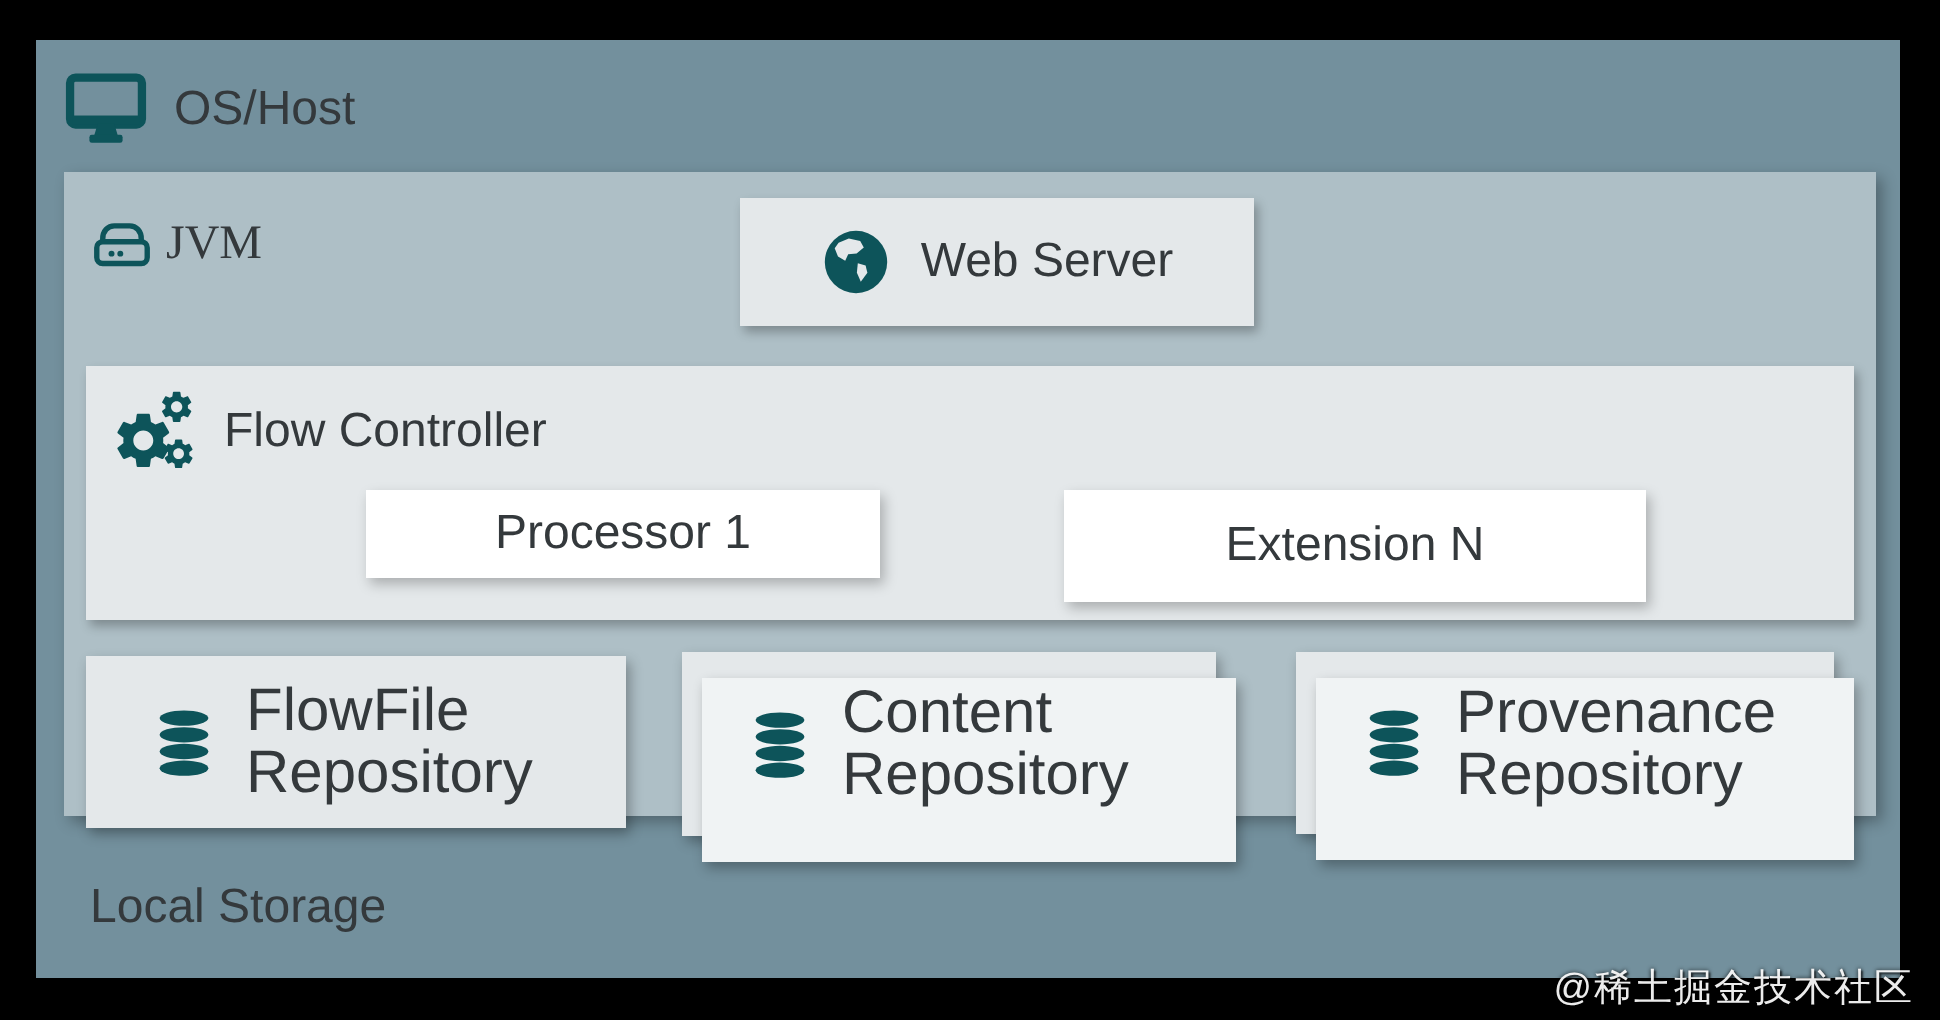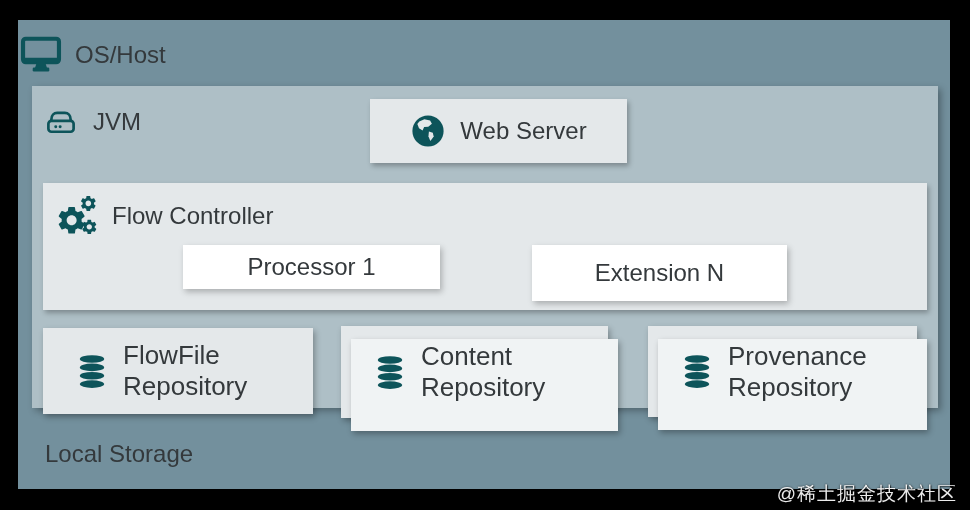--- a/index.html
+++ b/index.html
@@ -11,48 +11,48 @@
   html,body{background:var(--canvas);}
   body{
     width:970px; height:510px; position:relative; overflow:hidden;
     font-family:"Liberation Sans","DejaVu Sans",sans-serif; color:var(--text);
   }
   .abs{position:absolute;}
   .hrow{display:flex; align-items:center;}
   .label{font-size:24px; color:var(--text); white-space:nowrap;}
 
   .os-host{left:18px; top:20px; width:932px; height:469px; background:var(--os-host-bg);}
-  .os-header{left:2px; top:16px; gap:13px;}
+  .os-header{left:14px; top:16px; gap:13px;}
 
   .jvm{left:14px; top:66px; width:906px; height:322px; background:var(--jvm-bg);
        box-shadow:3px 3px 7px rgba(0,0,0,0.30);}
-  .jvm-header{left:12px; top:20px; gap:15px;}
+  .jvm-header{left:12px; top:20px; gap:5px;font-family:Liberation Serif, serif;}
 
   .web-server{left:338px; top:13px; width:257px; height:64px; background:var(--panel-bg);
        box-shadow:2px 3px 5px rgba(0,0,0,0.28); display:flex; align-items:center;
        justify-content:center; gap:14px;}
 
   .flow-controller{left:11px; top:97px; width:884px; height:127px; background:var(--panel-bg);
        box-shadow:2px 3px 5px rgba(0,0,0,0.28);}
   .fc-header{left:11px; top:11px; gap:12px;text-align:right;}
 
   .card{background:var(--card-bg); box-shadow:2px 3px 6px rgba(0,0,0,0.25);
        display:flex; align-items:center; justify-content:center;}
   .processor{left:140px; top:62px; width:257px; height:44px;}
-  .extension{left:489px; top:62px; width:255px; height:56px;}
+  .extension{left:489px; top:62px; width:291px; height:56px;}
 
   .repo{background:var(--panel-bg); box-shadow:2px 3px 6px rgba(0,0,0,0.30);
        display:flex; align-items:center; gap:14px; padding-left:32px; z-index:1;}
   .repo.stacked::after{
        content:""; position:absolute; left:10px; top:13px; width:100%; height:100%;
        background:var(--stack-bg); box-shadow:2px 3px 6px rgba(0,0,0,0.30); z-index:-1;}
   .repo-flowfile{left:11px; top:242px; width:270px; height:86px;}
   .repo-content{left:309px; top:240px; width:267px; height:92px;}
   .repo-provenance{left:616px; top:240px; width:269px; height:91px;}
-  .repo-text{font-size:26px; line-height:31px; color:var(--text);}
+  .repo-text{font-size:30px; line-height:31px; color:var(--text);}
 
   .local-storage{left:27px; top:420px;}
 
   .watermark{right:13px; bottom:3px; font-size:19px; letter-spacing:1px;
        color:rgba(255,255,255,0.92); text-shadow:0 0 2px rgba(0,0,0,0.8), 1px 1px 1px rgba(0,0,0,0.6);}
 
   .icon{flex:0 0 auto; display:block; color:var(--icon);}
 </style>
 </head>
 <body>

